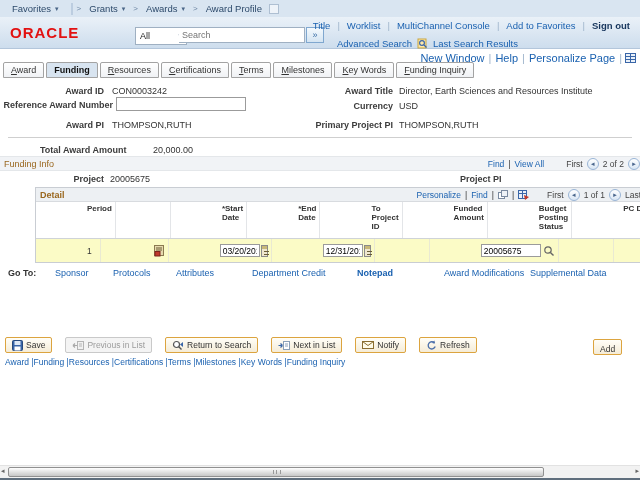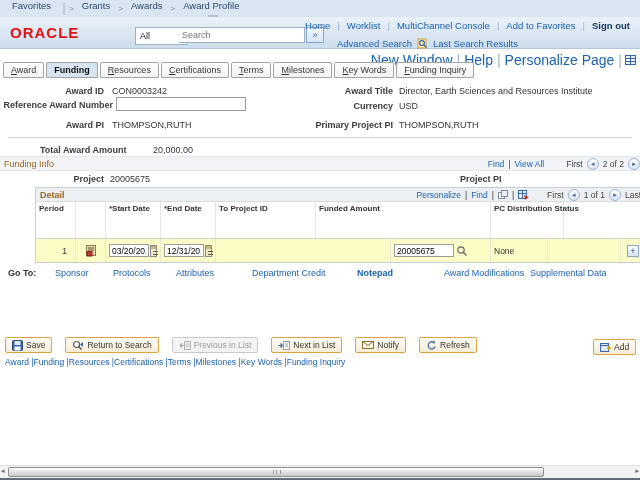--- a/index.html
+++ b/index.html
@@ -2,42 +2,42 @@
 <html><head>
 <meta charset="utf-8">
 <style>
   html,body{margin:0;padding:0;background:#fff;}
   .screen{position:relative;width:640px;height:480px;overflow:hidden;background:#fff;
           font-family:"Liberation Sans",sans-serif;font-size:9px;color:#333;}
   .lnk{color:#1a61b0;cursor:pointer;}
   
   .crumbbar{position:absolute;left:0;top:0;width:640px;height:17px;background:#d9e5f1;
             border-bottom:1px solid #c3d3e5;display:flex;align-items:center;color:#2d4a6b;font-size:9.5px;}
-  .crumbitem{display:flex;align-items:center;gap:4px;padding:0 12px;height:100%;cursor:pointer;flex-direction:column;}
+  .crumbitem{display:flex;align-items:center;gap:4px;padding:0 12px;height:100%;cursor:pointer;}
   .vsep{width:1px;height:12px;background:#bccd e0;background:#bccde0;}
   .dd{font-size:7px;color:#4a6587;}
   .csep{color:#6d86a3;font-size:8px;padding:0 4px;}
   .pinicon{display:inline-block;width:8px;height:8px;margin-left:3px;border:1px solid #aebfd2;background:#eef3f9;}
   
   .headband{position:absolute;left:0;top:17px;width:640px;height:31px;
             background:linear-gradient(#eaf1f8,#cddded);border-bottom:1px solid #b3c6db;}
   .logo{position:absolute;left:10px;top:7px;font-size:15px;font-weight:bold;letter-spacing:1px;color:#e21111;}
   .scopebox{position:absolute;left:135px;top:10px;width:42px;height:16px;background:#fff;border:1px solid #9fb0c2;
             display:flex;align-items:center;justify-content:space-between;padding:0 4px;font-size:9px;color:#222;cursor:pointer;}
   .searchbox{position:absolute;left:179px;top:10px;width:126px;height:16px;border:1px solid #9fb0c2;border-left:none;
              font-size:9px;padding:0 3px;color:#555;box-sizing:border-box;font-family:"Liberation Sans",sans-serif;}
   .gobtn{position:absolute;left:306px;top:10px;width:18px;height:16px;border:1px solid #7fa7cf;
          background:linear-gradient(#f4f9fd,#d4e4f2);color:#3a6ea5;font-size:9px;line-height:14px;text-align:center;cursor:pointer;box-sizing:border-box;}
   .toplinks{position:absolute;right:10px;top:3px;display:flex;align-items:center;font-size:9.5px;}
   .toplinks .lnk{padding:0 7px;}
   .toplinks .tsep{color:#9fb4cb;}
   .signout{color:#16355c;font-weight:bold;padding-left:7px;cursor:pointer;}
   .subsearch{position:absolute;left:337px;top:21px;display:flex;align-items:center;gap:5px;font-size:9.5px;}
   
-  .pagelinks{position:absolute;right:4px;top:52px;display:flex;align-items:center;font-size:14px;}
+  .pagelinks{position:absolute;right:4px;top:52px;display:flex;align-items:center;font-size:11px;}
   .pagelinks .lnk{padding:0 4px;}
   .pagelinks .tsep{color:#9fb4cb;}
   
   .tabs{position:absolute;left:3px;top:62px;display:flex;gap:2px;font-size:9px;}
   .tab{border:1px solid #a3a3a3;background:linear-gradient(#ffffff,#f0f2f5);padding:2px 7px;color:#333;cursor:pointer;border-radius:2px 2px 0 0;}
   .tab .tlbl{display:inline-block;}
   .tab:not(.active) .tlbl::first-letter{text-decoration:underline;}
   .tab.active{background:#d8e4f0;font-weight:bold;color:#111;}
   
   .flabel{position:absolute;font-weight:bold;color:#3c3c3c;text-align:right;}
@@ -53,21 +53,21 @@
         background:linear-gradient(#ffffff,#d9e6f4);color:#49658c;font-size:7px;line-height:9px;text-align:center;cursor:pointer;}
   .navtxt{color:#444;}
   
   .grid{position:absolute;left:35px;top:187px;width:609px;border:1px solid #c9cdd3;background:#fff;box-sizing:border-box;}
   .gridbar{height:13px;background:#edf0f3;display:flex;align-items:center;border-bottom:1px solid #d8dbdf;}
   .gridtitle{color:#9a671e;font-weight:bold;padding-left:4px;font-size:9px;}
   .gridright{margin-left:auto;display:flex;align-items:center;gap:4px;font-size:8.5px;padding-right:2px;}
   .cols,.drow{display:flex;}
   .cols{height:36px;background:#fff;}
   .drow{height:23px;background:#fbfbc6;border-top:1px solid #cfd3d8;align-items:center;}
-  .cell{box-sizing:border-box;border-right:1px solid #e3e5e8;padding:2px 3px;}
+  .cell{box-sizing:border-box;border-right:1px solid #e3e5e8;padding:2px 3px;margin-left:48px;}
   .hcell{font-weight:bold;font-size:8px;line-height:9px;color:#333;}
   .c1{width:40px;} .c2{width:30px;} .c3{width:55px;} .c4{width:55px;} .c5{width:175px;}
   .c6{width:100px;} .c7{width:57px;} .c8{width:73px;white-space:nowrap;} .c9{width:22px;border-right:none;}
   .drow .cell{height:100%;display:flex;align-items:center;border-right:1px solid #e9e9d2;}
   .periodv{justify-content:flex-end;padding-right:8px;font-size:8.5px;}
   .ginput{height:13px;border:1px solid #9b9b9b;box-sizing:border-box;font-size:8.5px;font-family:"Liberation Sans",sans-serif;padding:0 2px;background:#fff;}
   .dinput{width:40px;} .pinput{width:60px;}
   .calbtn{display:inline-block;width:11px;height:12px;margin-left:1px;border:1px solid #8a8a8a;background:#efe7cf;position:relative;cursor:pointer;box-sizing:border-box;}
   .calbtn::before{content:"";position:absolute;left:0;top:0;right:0;height:3px;background:#c8b878;}
   .calbtn::after{content:"";position:absolute;left:2px;top:5px;width:5px;height:4px;
@@ -76,21 +76,21 @@
           color:#2a5a9a;font-size:9px;line-height:10px;text-align:center;cursor:pointer;box-sizing:border-box;margin-left:3px;}
   
   .gotorow{position:absolute;left:0;top:268px;width:640px;height:12px;}
   .gotolabel{position:absolute;left:8px;font-weight:bold;color:#333;}
   .gotolink{position:absolute;color:#1a61b0;cursor:pointer;}
   
   .toolbar{position:absolute;left:5px;top:337px;display:flex;gap:13px;justify-content:space-between;}
   .btn{display:inline-flex;align-items:center;gap:3px;height:16px;padding:0 6px;border:1px solid #dca43f;border-radius:2px;
        background:linear-gradient(#fffef8,#f5ecd7);font-size:8.5px;color:#333;cursor:pointer;white-space:nowrap;box-sizing:border-box;}
   .btn.disabled{border-color:#c9c9c9;background:#f4f4f4;color:#9c9c9c;cursor:default;}
-  .addbtn2{position:absolute;left:593px;top:339px;}
+  .addbtn2{position:absolute;left:593px;top:339px;flex-direction:column;}
   
   .footerlinks{position:absolute;left:5px;top:357px;font-size:8.5px;display:flex;}
   .plist>span:not(:last-child)::after{content:" | ";color:#1a61b0;}
   
   .hscroll{position:absolute;left:0;top:465px;width:640px;height:12px;background:#f2f2f2;border-top:1px solid #e2e2e2;}
   .sthumb{position:absolute;left:8px;top:1px;width:536px;height:10px;background:linear-gradient(#fefefe,#c7c7c7);
           border:1px solid #909090;border-radius:2px;box-sizing:border-box;cursor:pointer;}
   .grip{position:absolute;left:50%;top:2px;width:6px;height:4px;margin-left:-3px;border-left:1px solid #999;border-right:1px solid #999;}
   .grip::after{content:"";position:absolute;left:2px;top:0;width:1px;height:4px;background:#999;}
   .sarr{position:absolute;top:1px;font-size:7px;color:#666;cursor:pointer;}
@@ -129,21 +129,21 @@
 
   <div class="headband">
     <span class="logo">ORACLE</span>
     <span class="scopebox">
       <span>All</span>
       <span class="dd">▾</span>
     </span>
     <input class="searchbox" placeholder="Search" style="">
     <span class="gobtn">»</span>
     <span class="toplinks">
-      <span class="lnk">Home</span>
+      <span class="lnk">Title</span>
         <span class="tsep">|</span>
       <span class="lnk">Worklist</span>
         <span class="tsep">|</span>
       <span class="lnk">MultiChannel Console</span>
         <span class="tsep">|</span>
       <span class="lnk">Add to Favorites</span>
         <span class="tsep">|</span>
       <span class="signout">Sign out</span>
     </span>
     <span class="subsearch">
@@ -248,20 +248,21 @@
         <span class="navtxt">Last</span>
       </span>
     </div>
     <div class="cols">
       <span class="cell hcell c1">Period</span>
       <span class="cell hcell c2"></span>
       <span class="cell hcell c3">*Start Date</span>
       <span class="cell hcell c4">*End Date</span>
       <span class="cell hcell c6">To Project ID</span>
       <span class="cell hcell c5">Funded Amount</span>
+      <span class="cell hcell c7">Budget Posting Status</span>
       <span class="cell hcell c8">PC Distribution Status</span>
       <span class="cell hcell c9"></span>
     </div>
     <div class="drow">
       <span class="cell c1 periodv">1</span>
       <span class="cell c2" style="justify-content:center;">
         <svg class="mini" width="13" height="13">
           <rect x="2.5" y="1.5" width="9" height="10" fill="#e6d9ad" stroke="#8a7a50"></rect>
           <line x1="4" y1="4" x2="10" y2="4" stroke="#6b5d35"></line>
           <line x1="4" y1="6" x2="10" y2="6" stroke="#6b5d35"></line>
@@ -277,21 +278,20 @@
         <span class="calbtn"></span>
       </span>
       <span class="cell c5"></span>
       <span class="cell c6">
         <input class="ginput pinput" value="20005675" style="">
         <svg class="mini" width="12" height="12" style="margin-left:2px;">
           <circle cx="5" cy="5" r="3.2" fill="none" stroke="#666" stroke-width="1.2"></circle>
           <line x1="7.4" y1="7.4" x2="10.5" y2="10.5" stroke="#666" stroke-width="1.4"></line>
         </svg>
       </span>
-      <span class="cell c7" style="font-size:8.5px;">None</span>
       <span class="cell c8"></span>
       <span class="cell c9">
         <span class="addbtn">+</span>
       </span>
     </div>
   </div>
 
   <div class="gotorow">
     <span class="gotolabel">Go To:</span>
     <span class="gotolink" style="left:55px;">Sponsor</span>
@@ -305,36 +305,36 @@
 
   <div class="toolbar">
     <span class="btn">
       <svg class="mini" width="11" height="11">
         <rect x="0.5" y="0.5" width="10" height="10" rx="1" fill="#3a66a8" stroke="#27497c"></rect>
         <rect x="2.5" y="1" width="6" height="4" fill="#dfe9f5"></rect>
         <rect x="2.5" y="6.5" width="6" height="4" fill="#fff"></rect>
       </svg>
       <span>Save</span>
     </span>
-    <span class="btn">
-      <svg class="mini" width="12" height="11">
-        <circle cx="4.5" cy="4.5" r="3" fill="#fff" stroke="#555" stroke-width="1.2"></circle>
-        <line x1="6.8" y1="6.8" x2="9.5" y2="9.5" stroke="#555" stroke-width="1.4"></line>
-        <path d="M11 2 L8 4.5 L11 7 Z" fill="#3a66a8"></path>
-      </svg>
-      <span>Return to Search</span>
-    </span>
     <span class="btn disabled">
       <svg class="mini" width="12" height="11">
         <rect x="5.5" y="1.5" width="6" height="8" fill="#f1f1f1" stroke="#b5b5b5"></rect>
         <line x1="7" y1="4" x2="10" y2="4" stroke="#b5b5b5"></line>
         <line x1="7" y1="6" x2="10" y2="6" stroke="#b5b5b5"></line>
         <path d="M5 5.5 L1 5.5 M1 5.5 L3 3.5 M1 5.5 L3 7.5" stroke="#a8a8a8" stroke-width="1.2" fill="none"></path>
       </svg>
       <span>Previous in List</span>
+    </span>
+    <span class="btn">
+      <svg class="mini" width="12" height="11">
+        <circle cx="4.5" cy="4.5" r="3" fill="#fff" stroke="#555" stroke-width="1.2"></circle>
+        <line x1="6.8" y1="6.8" x2="9.5" y2="9.5" stroke="#555" stroke-width="1.4"></line>
+        <path d="M11 2 L8 4.5 L11 7 Z" fill="#3a66a8"></path>
+      </svg>
+      <span>Return to Search</span>
     </span>
     <span class="btn">
       <svg class="mini" width="12" height="11">
         <rect x="5.5" y="1.5" width="6" height="8" fill="#fff" stroke="#8aa0b8"></rect>
         <line x1="7" y1="4" x2="10" y2="4" stroke="#8aa0b8"></line>
         <line x1="7" y1="6" x2="10" y2="6" stroke="#8aa0b8"></line>
         <path d="M0.5 5.5 L4.5 5.5 M4.5 5.5 L2.5 3.5 M4.5 5.5 L2.5 7.5" stroke="#3a66a8" stroke-width="1.2" fill="none"></path>
       </svg>
       <span>Next in List</span>
     </span>

